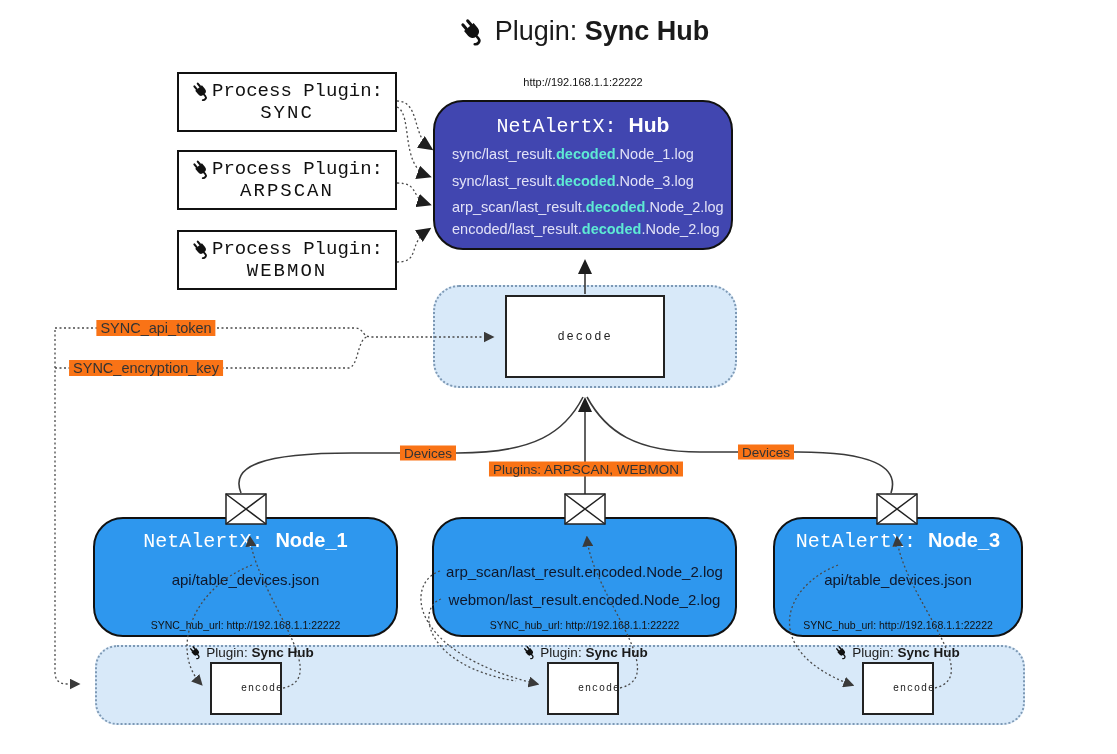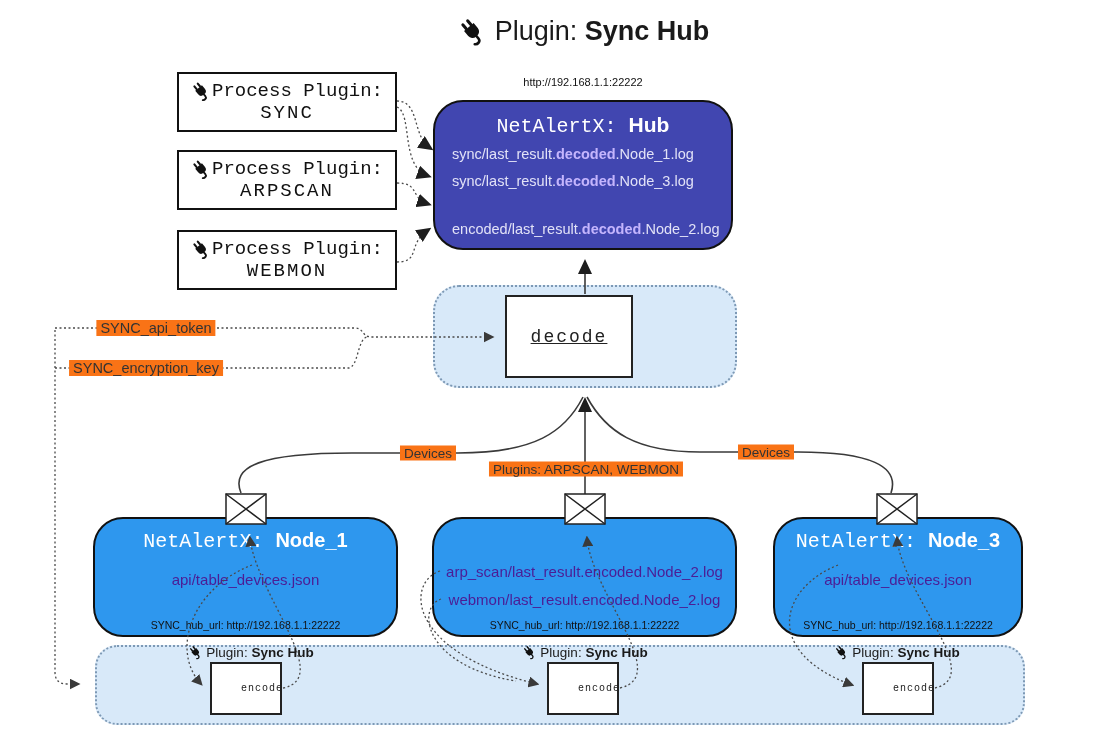--- a/index.html
+++ b/index.html
@@ -14,34 +14,34 @@
   .pline1{display:flex;align-items:center;font-size:19px;gap:0;white-space:nowrap;}
   .pline2{font-size:19px;letter-spacing:2px;}
   .hub-url{position:absolute;left:433px;top:76px;width:300px;text-align:center;font-size:11px;color:#111;}
   .hub{position:absolute;left:433px;top:100px;width:300px;height:150px;background:#4146b0;
        border:2px solid #111;border-radius:30px;box-sizing:border-box;}
   .hub-title{position:absolute;top:11px;width:100%;text-align:center;color:#fff;
              font-family:"Liberation Mono",monospace;font-size:20px;white-space:nowrap;}
   .hub-title b{font-family:"Liberation Sans",sans-serif;font-size:21px;}
   .hub-row{position:absolute;left:17px;height:18px;line-height:18px;font-size:14.5px;
            color:#e2e2f7;white-space:nowrap;}
-  .hub-row b{color:#c4b5fd;}
+  .hub-row b{color:#5eead4;}
   .band{position:absolute;background:#d8e9f9;border:2px dotted #7d99b5;border-radius:26px;box-sizing:border-box;}
   .wbox{position:absolute;background:#fff;border:2px solid #222;box-sizing:border-box;display:flex;
         align-items:center;justify-content:center;font-family:"Liberation Mono",monospace;color:#222;}
-  .decode{left:505px;top:295px;width:128px;height:83px;font-size:18px;letter-spacing:2px;text-decoration:underline;}
+  .decode{left:505px;top:295px;width:160px;height:83px;font-size:12px;letter-spacing:2px;}
   .encode{top:662px;width:72px;height:53px;font-size:10px;letter-spacing:1px;padding-left:32px;}
   .edge-label{position:absolute;transform:translate(-50%,-50%);font-size:13.5px;color:#333;
               background:#f97316;padding:0 4px;z-index:6;white-space:nowrap;}
   .node{position:absolute;top:517px;height:120px;background:#2e97ee;border:2px solid #111;
         border-radius:30px;box-sizing:border-box;}
   .node-title{position:absolute;top:10px;width:100%;text-align:center;color:#fff;
               font-family:"Liberation Mono",monospace;font-size:20px;white-space:nowrap;}
   .node-title b{font-family:"Liberation Sans",sans-serif;}
-  .node-line{position:absolute;width:100%;text-align:center;font-size:15px;color:#4c1d95;white-space:nowrap;}
+  .node-line{position:absolute;width:100%;text-align:center;font-size:15px;color:#0f172a;white-space:nowrap;}
   .node-url{position:absolute;top:100px;width:100%;text-align:center;font-size:10.5px;color:#111;}
   .enc-label{position:absolute;top:645px;transform:translateX(-50%);display:flex;align-items:center;
              gap:3px;font-size:13.5px;color:#1a1a1a;white-space:nowrap;z-index:2;}
   .overlay{position:absolute;left:0;top:0;width:1117px;height:754px;z-index:5;pointer-events:none;}
   .plug{flex:0 0 auto;}
 </style>
 </head>
 <body>
 
 <div class="canvas">
@@ -92,20 +92,21 @@
       <span>Process Plugin:</span>
     </div>
     <div class="pline2">WEBMON</div>
   </div>
 
   <div class="hub-url">http://192.168.1.1:22222</div>
   <div class="hub">
     <div class="hub-title"><span>NetAlertX: </span><b>Hub</b></div>
     <div class="hub-row" style="top:43px"><span>sync/last_result.</span><b>decoded</b><span>.Node_1.log</span></div>
     <div class="hub-row" style="top:70px"><span>sync/last_result.</span><b>decoded</b><span>.Node_3.log</span></div>
+    <div class="hub-row" style="top:96px"><span>arp_scan/last_result.</span><b>decoded</b><span>.Node_2.log</span></div>
     <div class="hub-row" style="top:118px"><span>encoded/last_result.</span><b>decoded</b><span>.Node_2.log</span></div>
   </div>
 
   <div class="band" style="left:433px;top:285px;width:304px;height:103px;"></div>
   <div class="wbox decode">
       <span>decode</span>
     </div>
 
   <div class="edge-label" style="left:156px;top:328px;font-size:14.5px">SYNC_api_token</div>
   <div class="edge-label" style="left:146px;top:368px;font-size:14.5px">SYNC_encryption_key</div>

